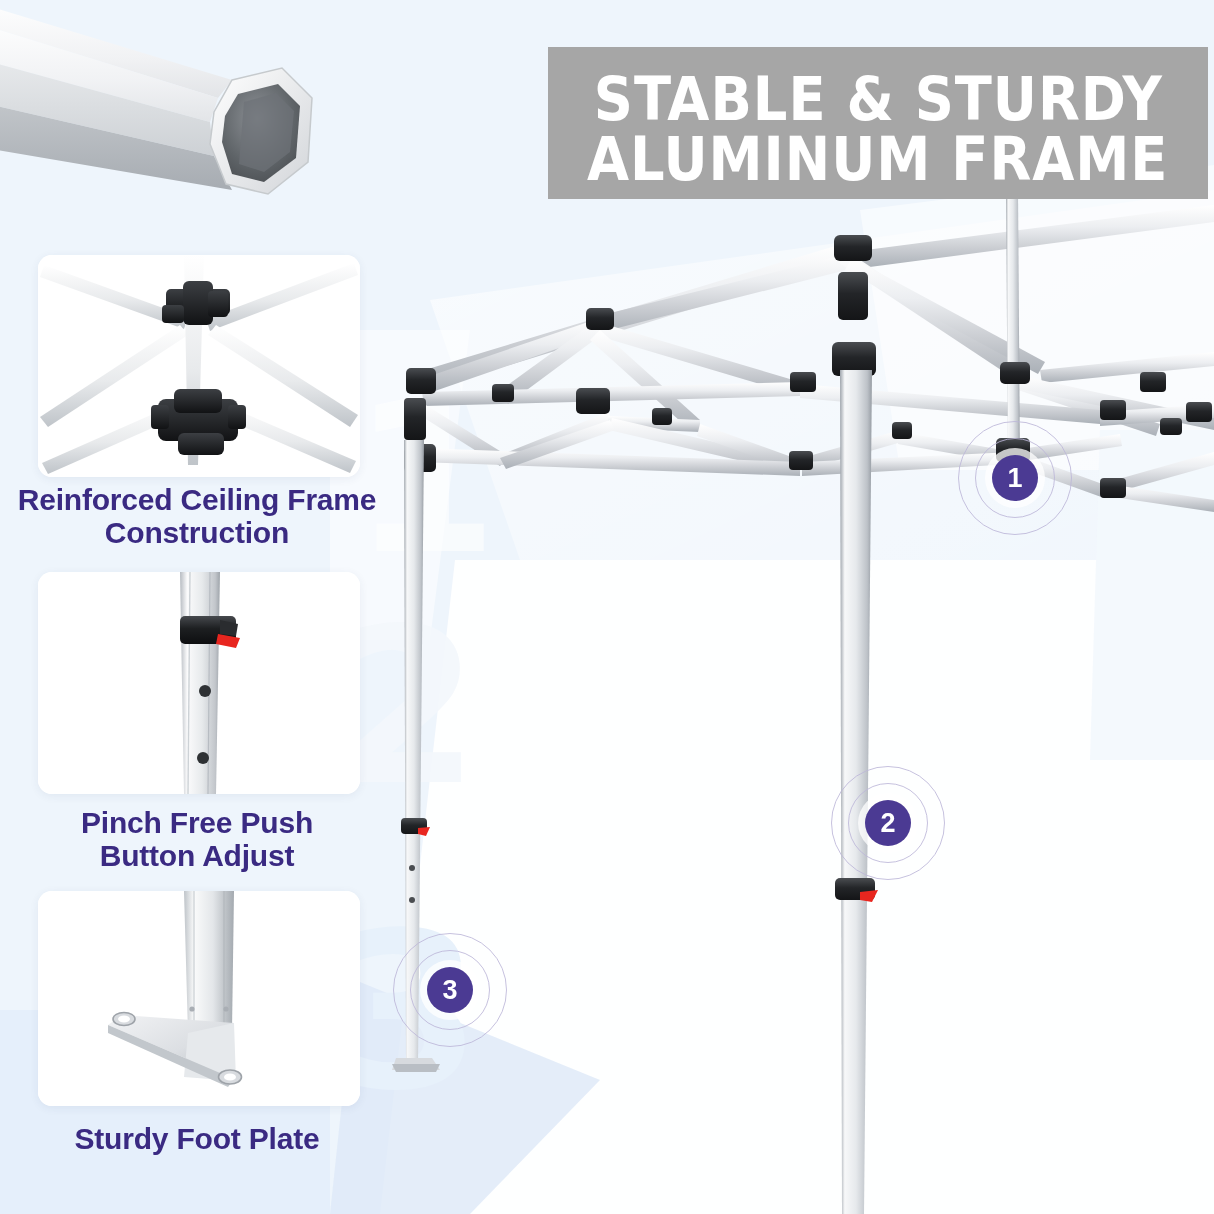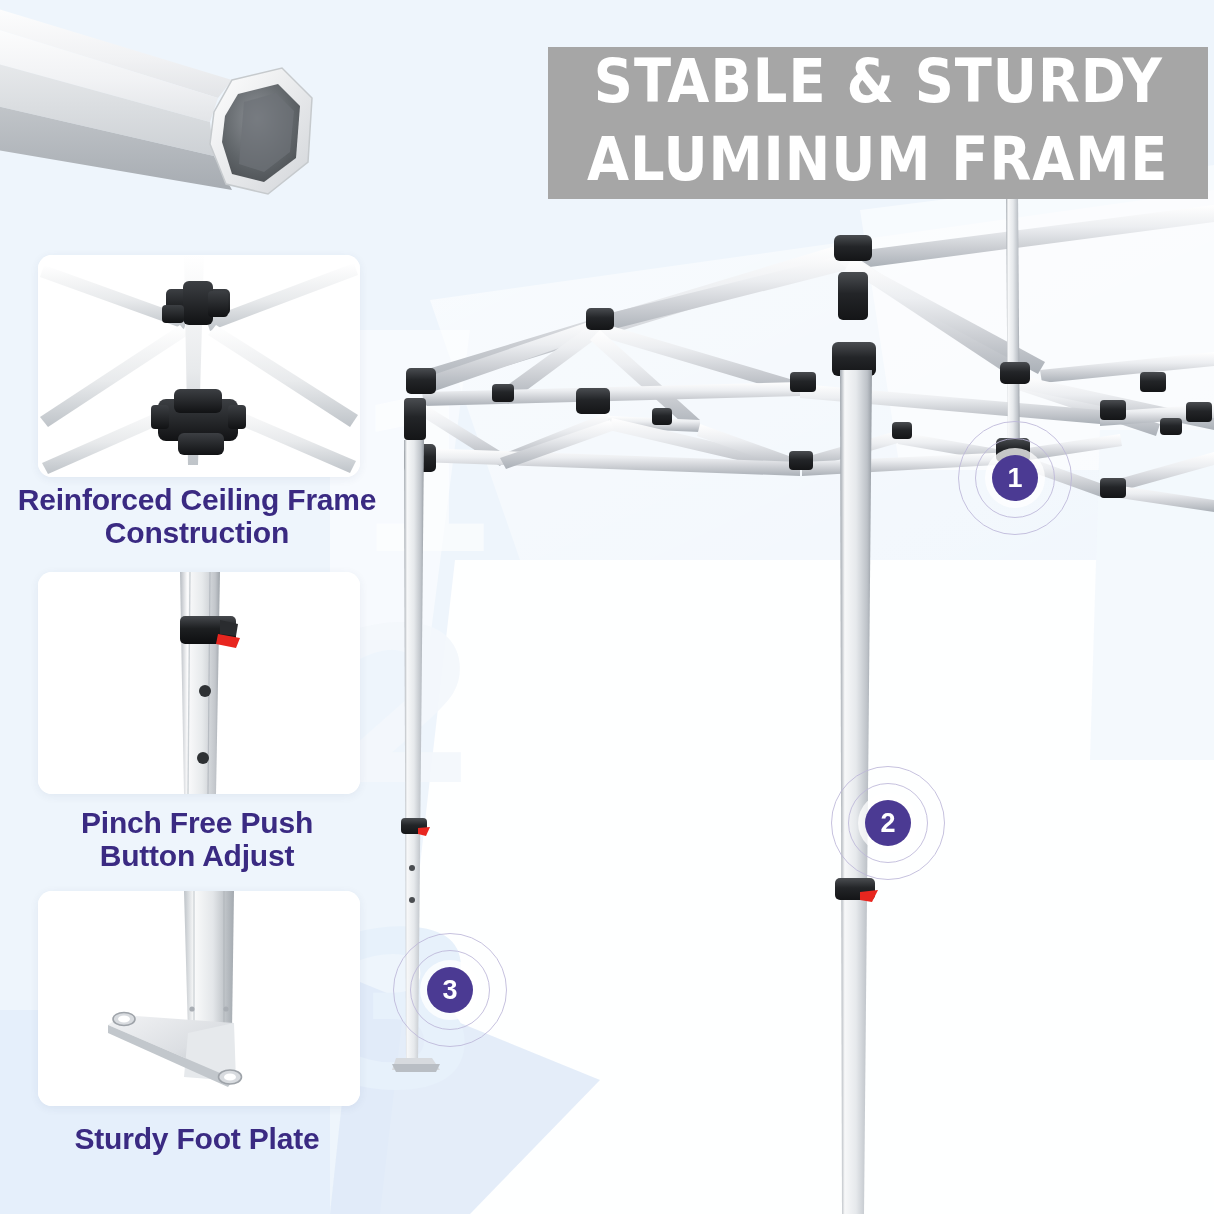--- a/index.html
+++ b/index.html
@@ -26,21 +26,21 @@
   .bg-wm.wm1{left:352px;top:374px;font-size:210px;}
   .bg-wm.wm2{left:330px;top:600px;font-size:215px;color:#f4f8fc;opacity:.95;}
   .bg-wm.wm3{left:332px;top:905px;font-size:215px;color:#e7f1fb;opacity:1;}
 
   
   .tube-wrap{position:absolute;left:-18px;top:-6px;width:360px;height:235px;}
   
   .banner{
     position:absolute;left:548px;top:47px;width:660px;height:152px;
     background:#a6a6a6;
-    display:flex;flex-direction:column;align-items:center;justify-content:space-between;
+    display:flex;flex-direction:column;align-items:center;justify-content:flex-end;
     box-sizing:border-box;padding:4px 10px 10px 10px;
   }
   .banner-line{
     color:#ffffff;
     font-family:"DejaVu Sans Condensed","Liberation Sans Narrow","Liberation Sans",sans-serif;
     font-weight:700;
     font-size:60px;
     line-height:0.98;
     letter-spacing:1px;
     white-space:nowrap;

